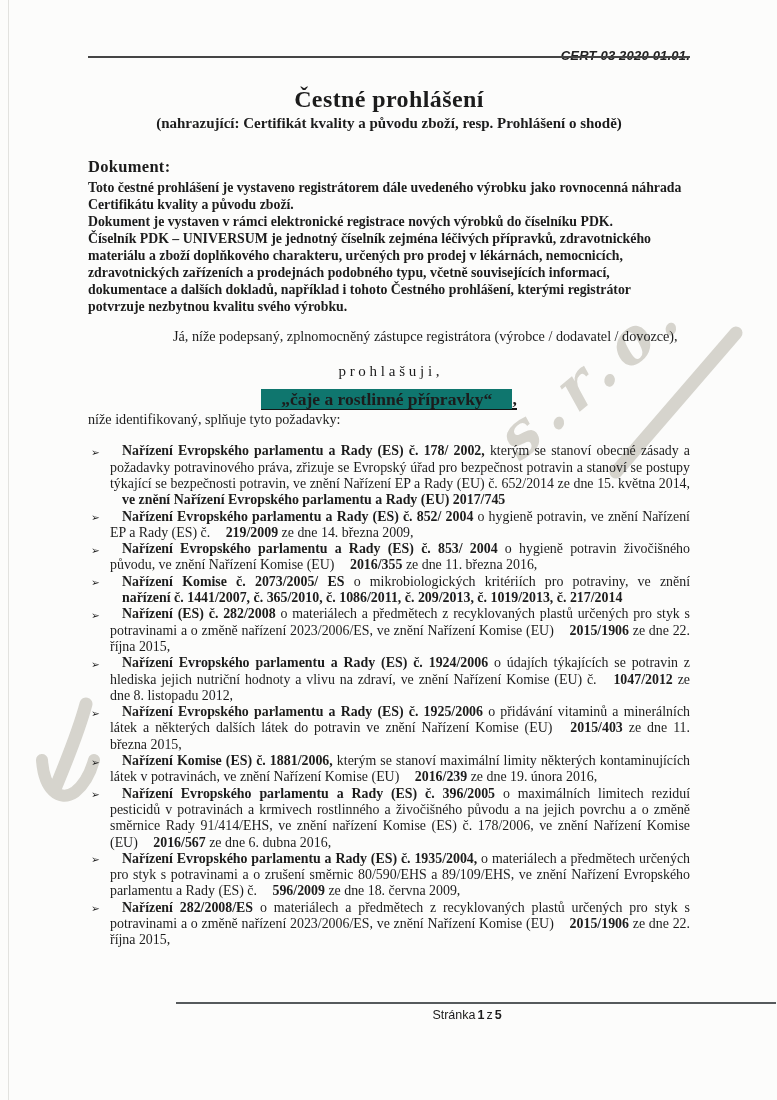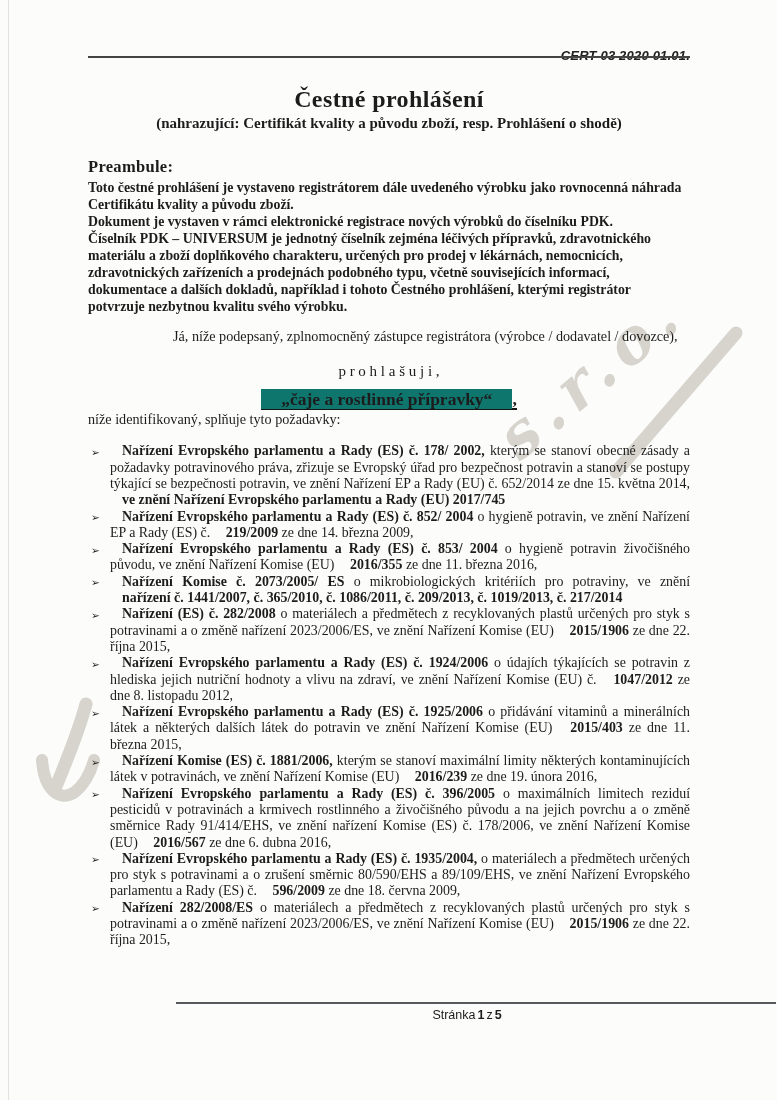--- a/index.html
+++ b/index.html
@@ -68,21 +68,21 @@
   </svg>
 
   <div class="content">
     <div class="doc-code">CERT 03 2020 01.01.</div>
     <div class="header-rule"></div>
 
     <div class="flow">
       <h1 class="title">Čestné prohlášení</h1>
       <div class="subtitle">(nahrazující: Certifikát kvality a původu zboží, resp. Prohlášení o shodě)</div>
 
-      <div class="preamble-heading">Preambule:</div>
+      <div class="preamble-heading">Dokument:</div>
       <div class="preamble">
         <p>Toto čestné prohlášení je vystaveno registrátorem dále uvedeného výrobku jako rovnocenná náhrada Certifikátu kvality a původu zboží.</p>
         <p>Dokument je vystaven v rámci elektronické registrace nových výrobků do číselníku PDK.</p>
         <p>Číselník PDK – UNIVERSUM je jednotný číselník zejména léčivých přípravků, zdravotnického materiálu a zboží doplňkového charakteru, určených pro prodej v lékárnách, nemocnicích, zdravotnických zařízeních a prodejnách podobného typu, včetně souvisejících informací, dokumentace a dalších dokladů, například i tohoto Čestného prohlášení, kterými registrátor potvrzuje nezbytnou kvalitu svého výrobku.</p>
       </div>
 
       <p class="intro">Já, níže podepsaný, zplnomocněný zástupce registrátora (výrobce / dodavatel / dovozce),</p>
       <div class="verb">p r o h l a š u j i ,</div>
 
 

